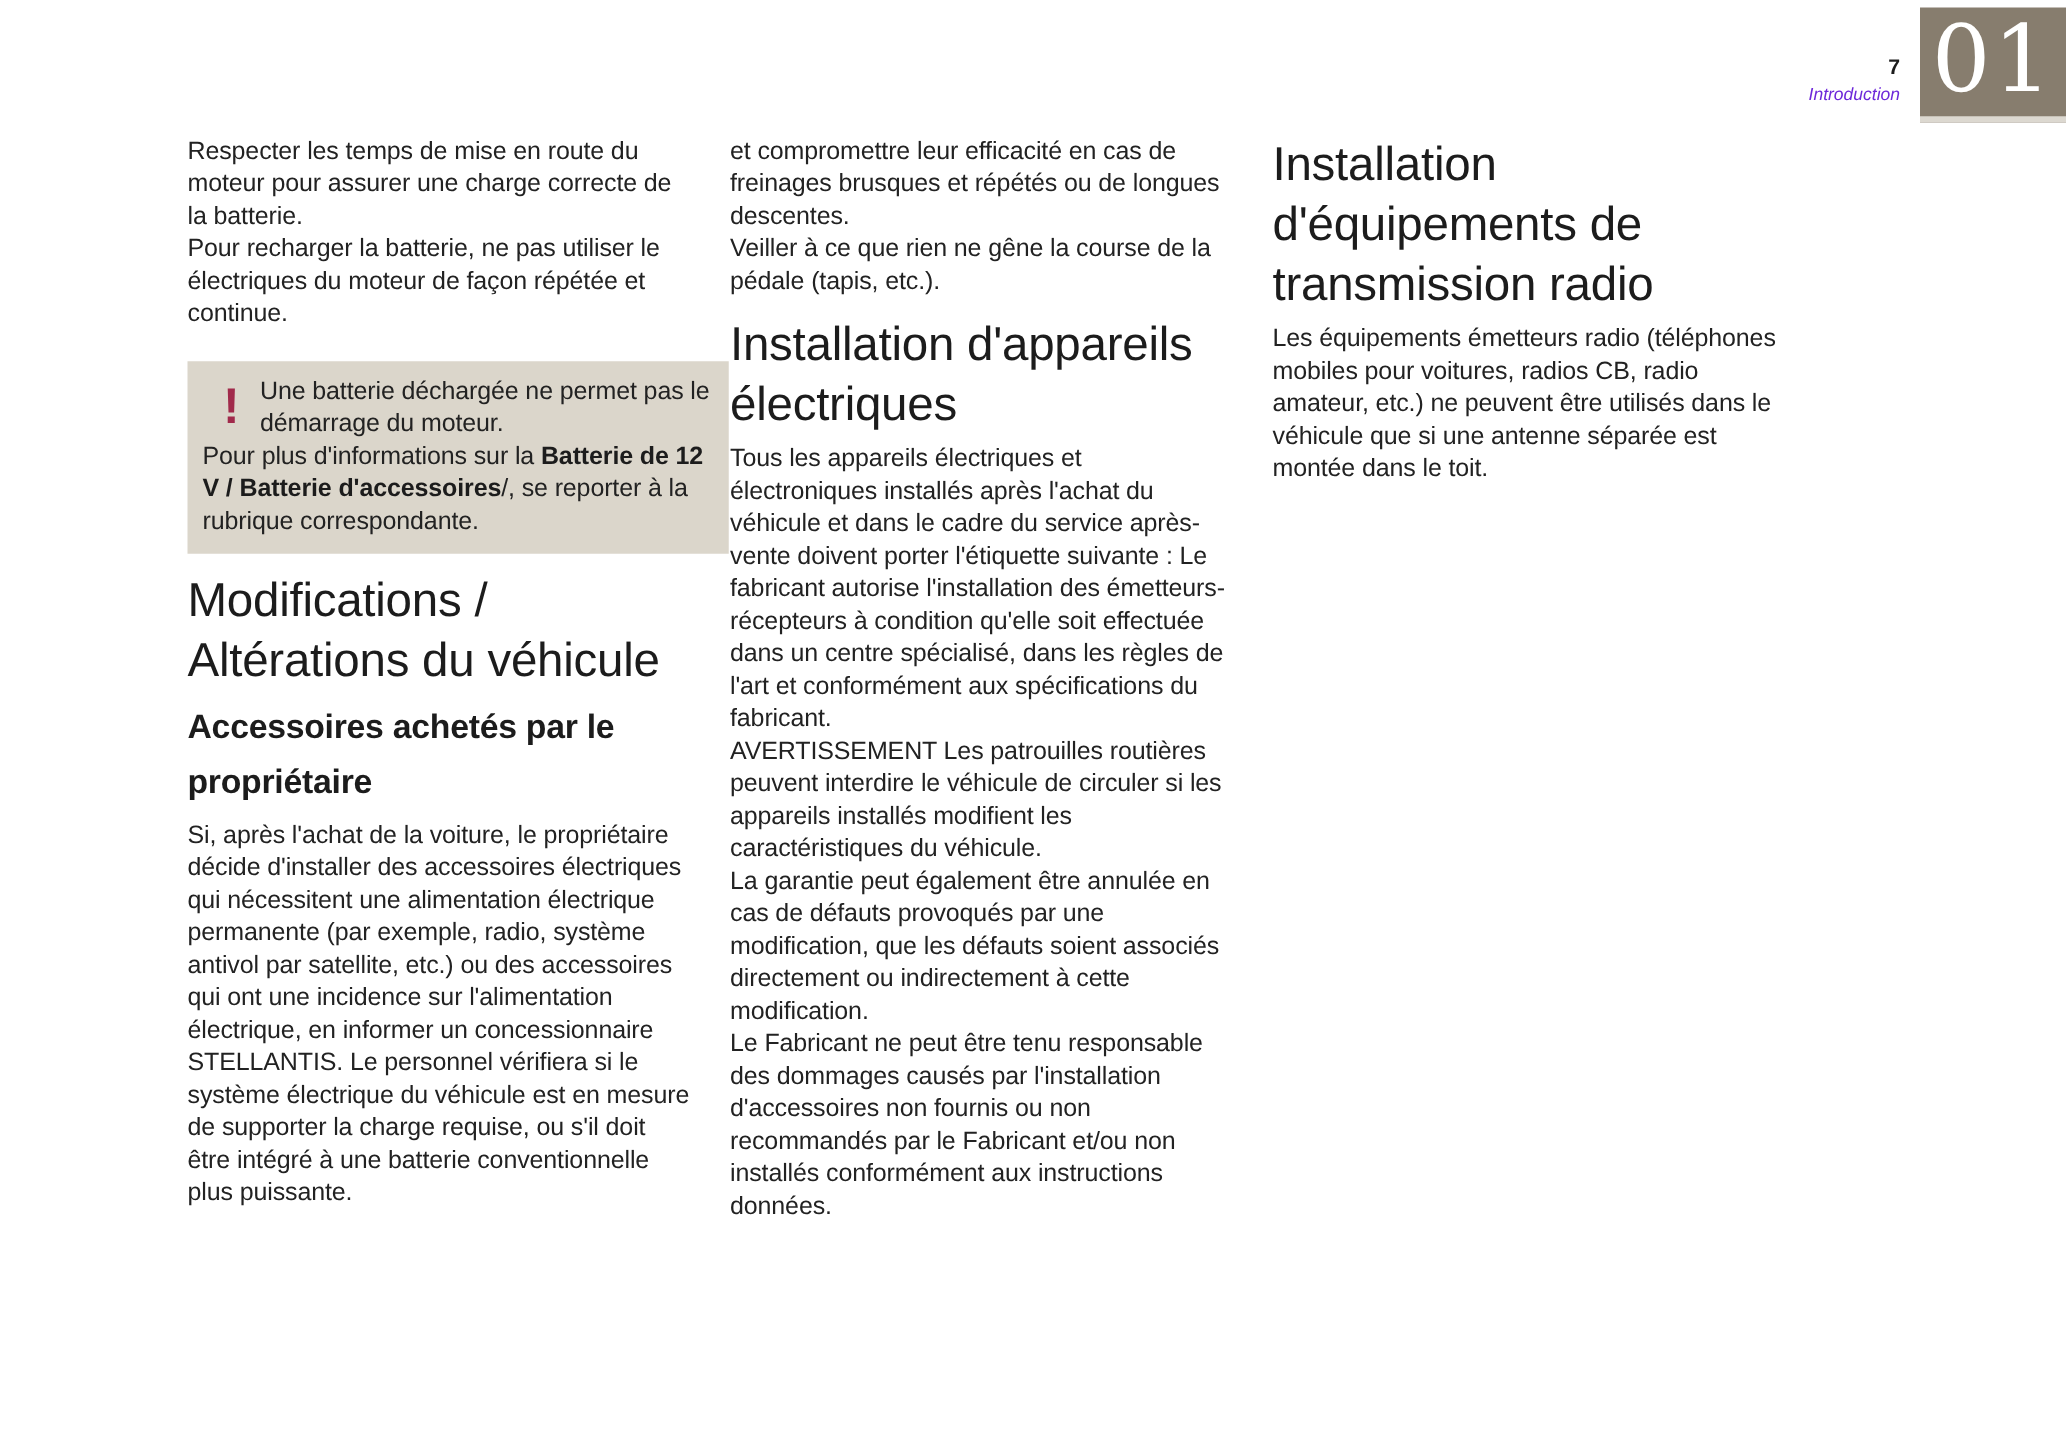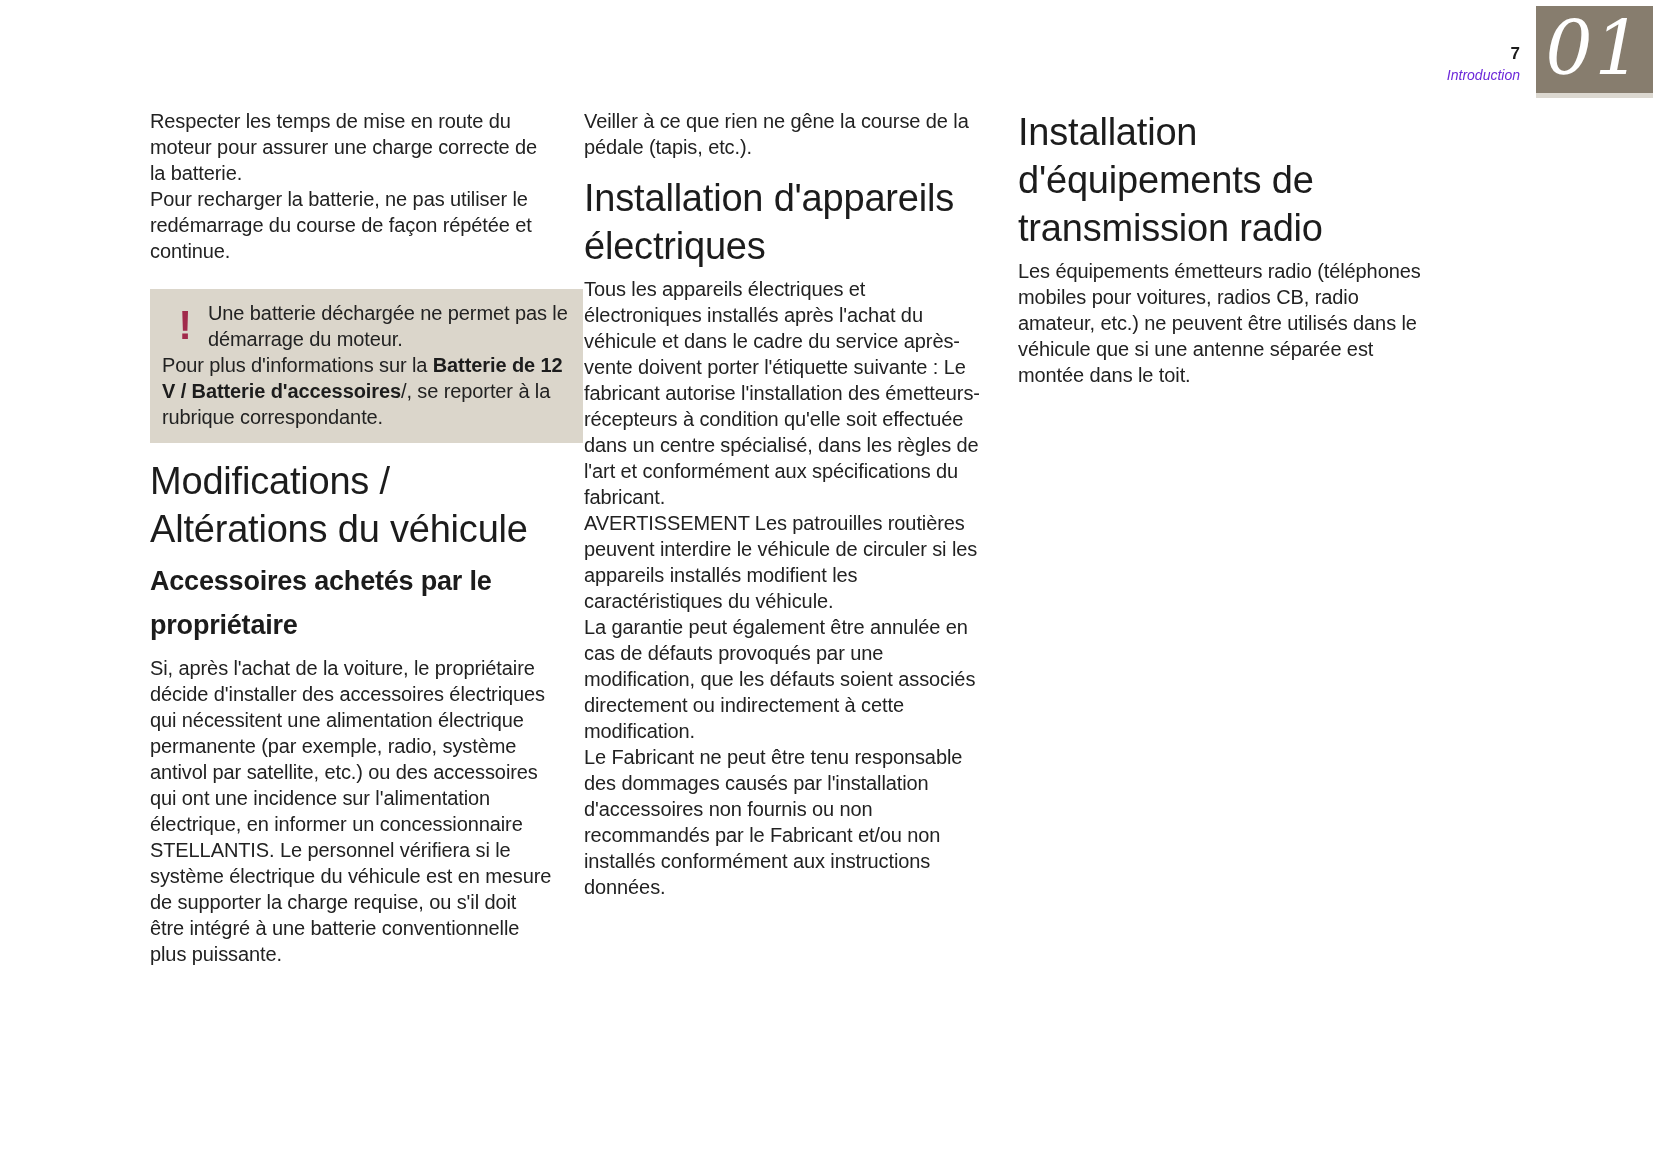--- a/index.html
+++ b/index.html
@@ -19,21 +19,20 @@
     width:117px; height:92px;
     background:#877D6E;
     border-bottom:5px solid #DCD8D0;
     display:flex; align-items:center; justify-content:center;
   }
   .chapter-badge span {
     font-family:"DejaVu Serif", serif;
     font-size:74px; line-height:1;
     color:#ffffff; letter-spacing:2px;
     transform:translateY(-2px);
-    font-style:italic;
   }
 
   
   .page-meta {
     position:absolute; top:44px; right:133px;
     text-align:right; line-height:1.2;
   }
   .page-meta .pagenum { font-size:17px; font-weight:bold; color:#1c1c1c; }
   .page-meta .section { font-size:14px; color:#6d28d9; margin-top:3px;font-style:italic; }
 
@@ -76,34 +75,35 @@
   <span>01</span>
 </div>
 
 <div class="page-meta">
   <div class="pagenum">7</div>
   <div class="section">Introduction</div>
 </div>
 
 <div class="col" id="col1">
   <p>Respecter les temps de mise en route du moteur pour assurer une charge correcte de la batterie.</p>
-  <p>Pour recharger la batterie, ne pas utiliser le redémarrage du course de façon répétée et continue.</p>
+  <p>Pour recharger la batterie, ne pas utiliser le électriques du moteur de façon répétée et continue.</p>
 
   <div class="note">
     <span class="bang">!</span>
     <p>Une batterie déchargée ne permet pas le démarrage du moteur.</p>
     <p><span>Pour plus d'informations sur la </span><b>Batterie de 12 V / Batterie d'accessoires</b><span>/, se reporter à la rubrique correspondante.</span></p>
   </div>
 
   <h2 class="doc">Modifications / Altérations du véhicule</h2>
   <h3 class="doc">Accessoires achetés par le propriétaire</h3>
   <p>Si, après l'achat de la voiture, le propriétaire décide d'installer des accessoires électriques qui nécessitent une alimentation électrique permanente (par exemple, radio, système antivol par satellite, etc.) ou des accessoires qui ont une incidence sur l'alimentation électrique, en informer un concessionnaire STELLANTIS. Le personnel vérifiera si le système électrique du véhicule est en mesure de supporter la charge requise, ou s'il doit être intégré à une batterie conventionnelle plus puissante.</p>
 </div>
 
 <div class="col" id="col2">
+  <p>et compromettre leur efficacité en cas de freinages brusques et répétés ou de longues descentes.</p>
   <p>Veiller à ce que rien ne gêne la course de la pédale (tapis, etc.).</p>
   <h2 class="doc">Installation d'appareils électriques</h2>
   <p>Tous les appareils électriques et électroniques installés après l'achat du véhicule et dans le cadre du service après-vente doivent porter l'étiquette suivante : Le fabricant autorise l'installation des émetteurs-récepteurs à condition qu'elle soit effectuée dans un centre spécialisé, dans les règles de l'art et conformément aux spécifications du fabricant.</p>
   <p>AVERTISSEMENT Les patrouilles routières peuvent interdire le véhicule de circuler si les appareils installés modifient les caractéristiques du véhicule.</p>
   <p>La garantie peut également être annulée en cas de défauts provoqués par une modification, que les défauts soient associés directement ou indirectement à cette modification.</p>
   <p>Le Fabricant ne peut être tenu responsable des dommages causés par l'installation d'accessoires non fournis ou non recommandés par le Fabricant et/ou non installés conformément aux instructions données.</p>
 </div>
 
 <div class="col" id="col3">
   <h2 class="doc">Installation d'équipements de transmission radio</h2>

